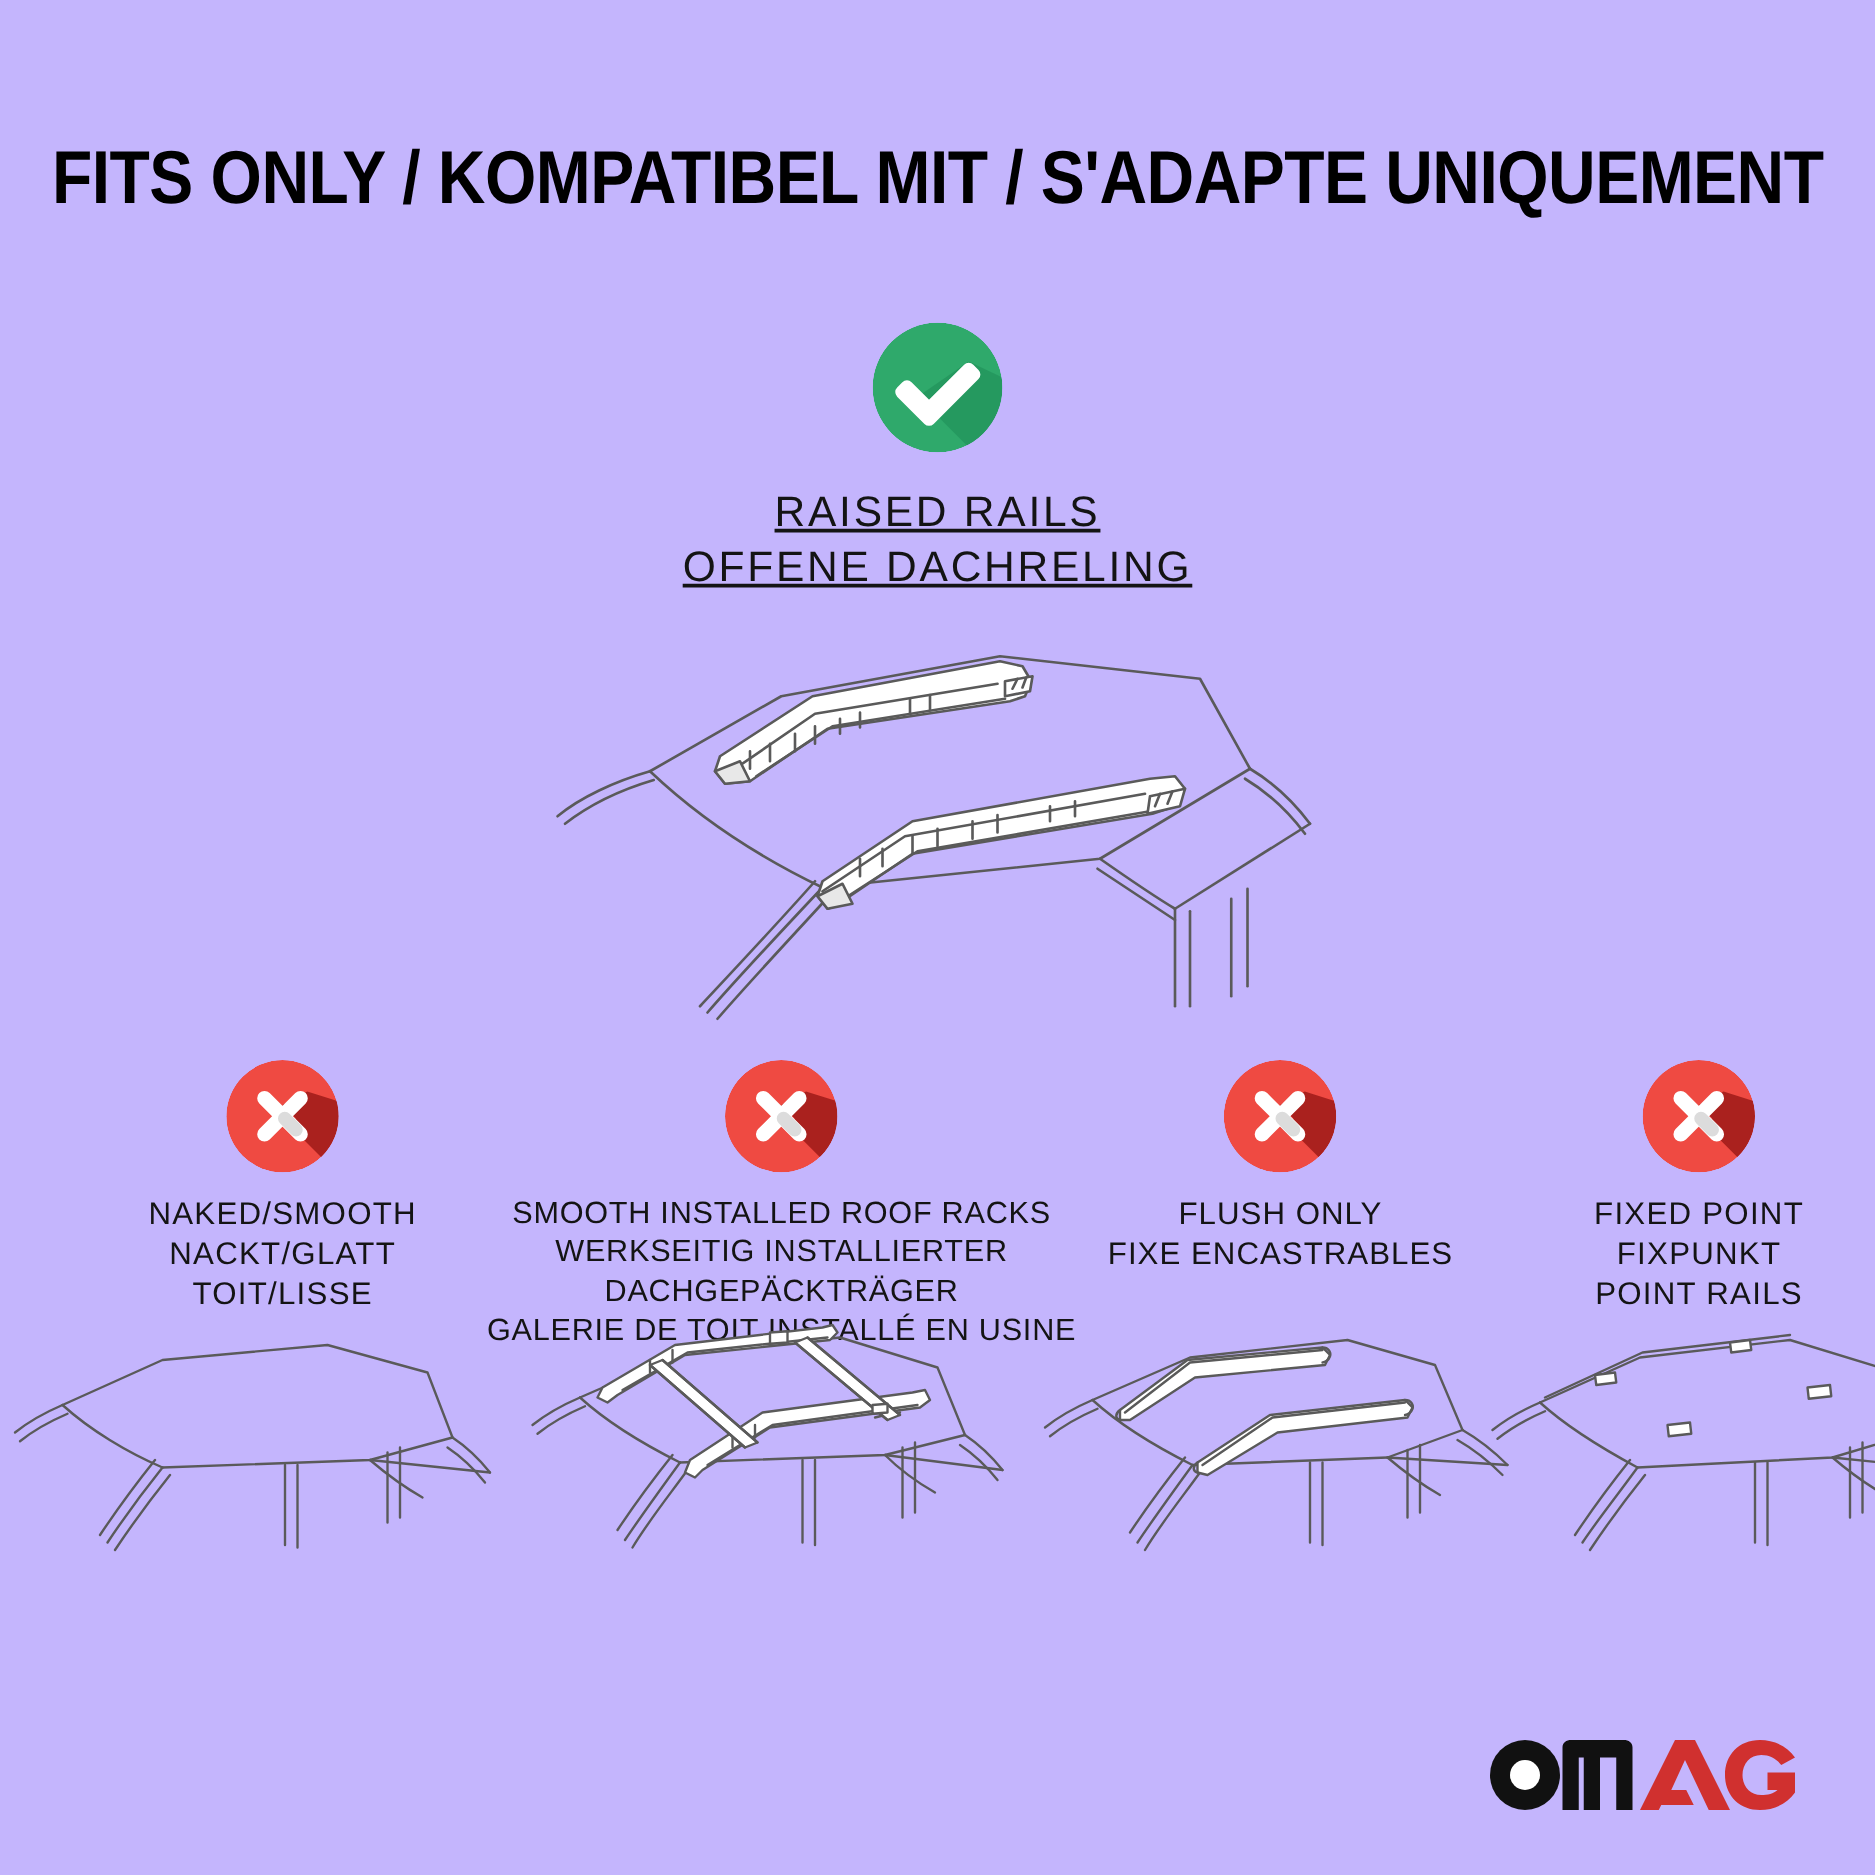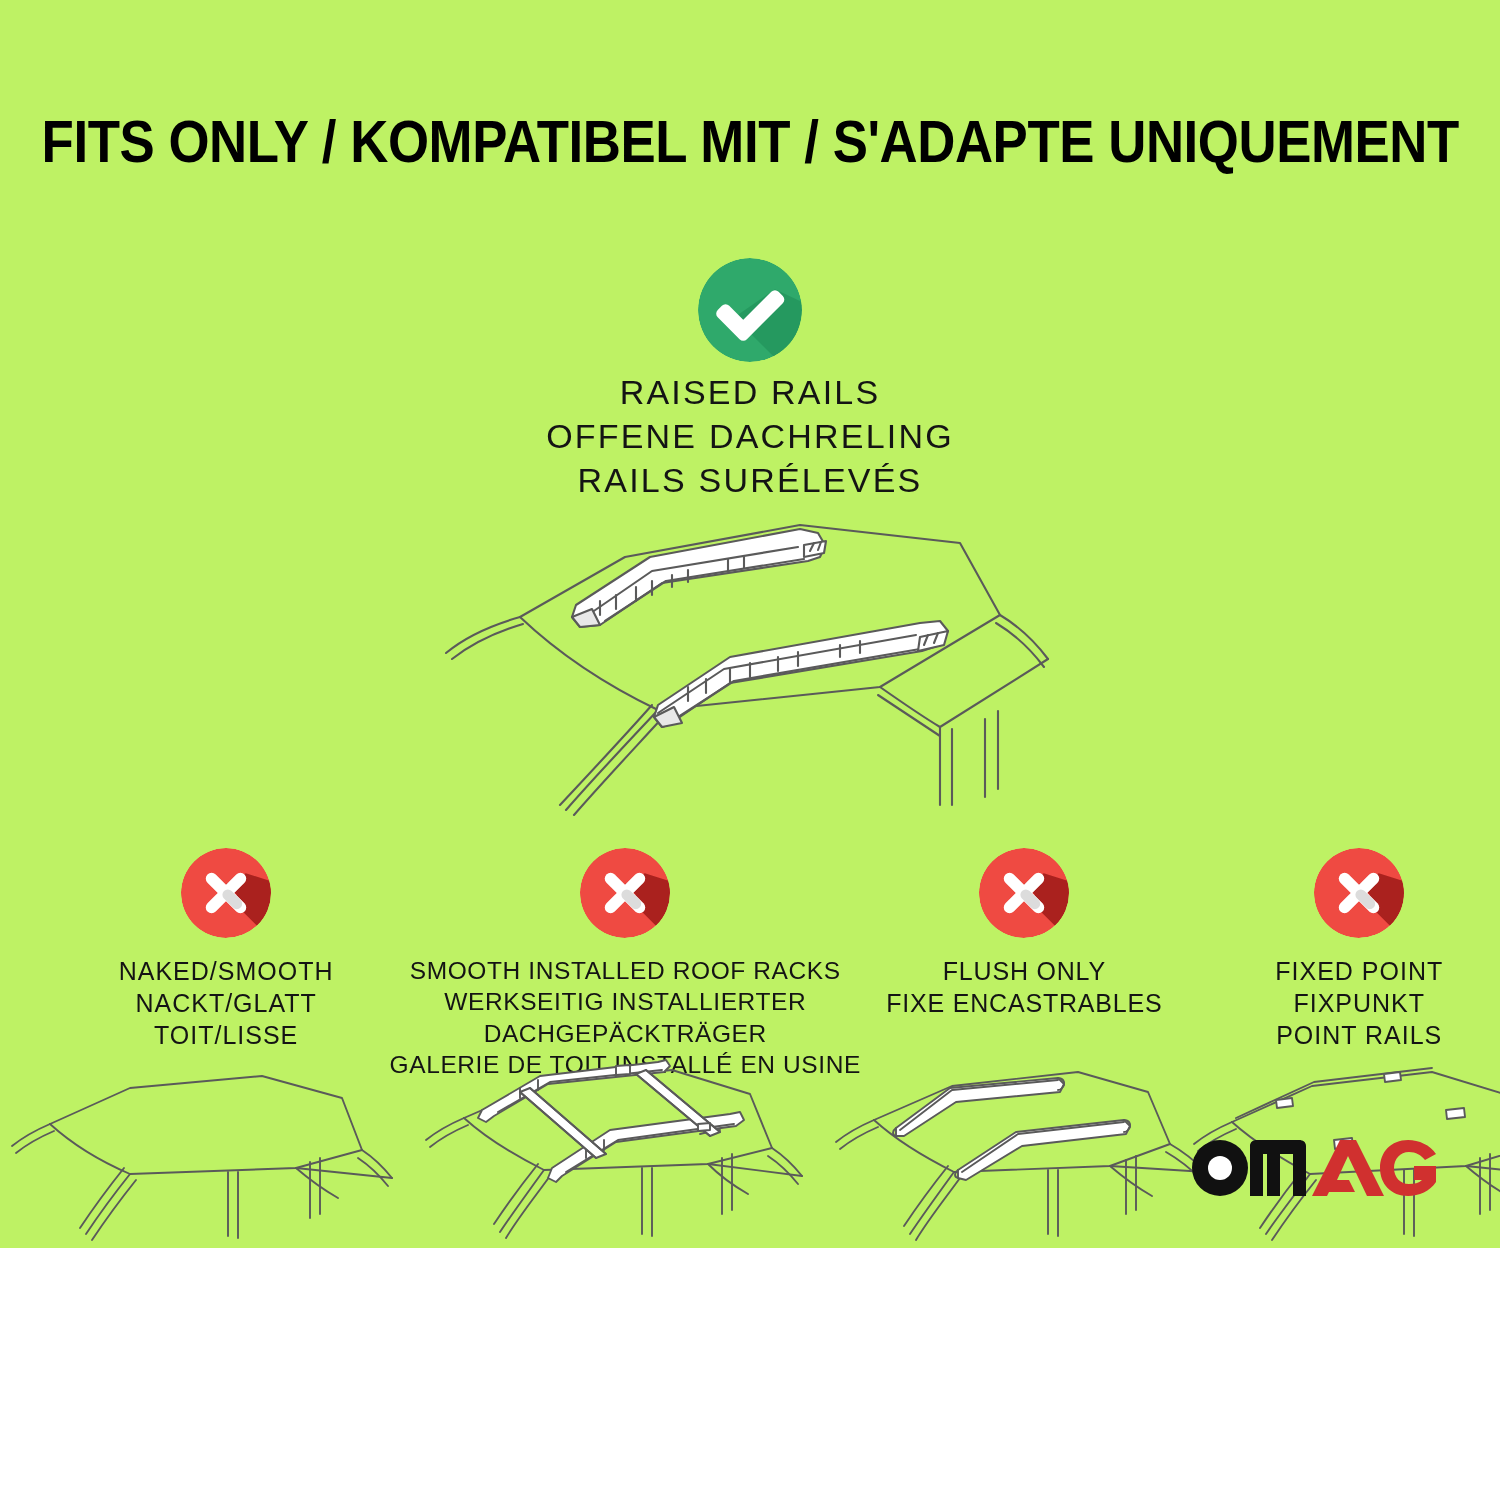--- a/index.html
+++ b/index.html
@@ -8,22 +8,22 @@
     padding: 0;
     background: #ffffff;
   }
   body {
     font-family: "Liberation Sans", sans-serif;
     -webkit-font-smoothing: antialiased;
   }
   #page {
     position: relative;
     width: 1500px;
-    height: 1248px;
-    background: #bef264;
+    height: 1500px;
+    background: #c4b5fd;
     overflow: hidden;
   }
 
   
   .header {
     position: absolute;
     left: 0;
     top: 96px;
     width: 1500px;
     height: 90px;
@@ -63,27 +63,28 @@
     width: 1500px;
     display: flex;
     flex-direction: column;
     align-items: center;
   }
   .badge-ok {
     width: 104px;
     height: 104px;
   }
   .ok-labels {
-    margin-top: 8px;
+    margin-top: 26px;
     text-align: center;
     color: #141414;
     font-size: 34px;
     line-height: 1.30;
     letter-spacing: 2.2px;
     font-weight: 400;
+    text-decoration: underline;
   }
 
   
   .main-illus {
     position: absolute;
     left: 400px;
     top: 505px;
     width: 700px;
     height: 330px;
   }
@@ -173,21 +174,20 @@
           <path d="M35 57 L45 67 L110 132 L110 47 L74 30 Z" fill="#1E8D55" opacity="0.55"></path>
 
           <path d="M26.5 49.5 L22.5 53.5 L43.5 74.5 L78 40 L74 36 L43.5 66.5 Z" fill="#ffffff" stroke="#ffffff" stroke-width="10" stroke-linejoin="round" stroke-linecap="round"></path>
         </g>
       </svg>
     </div>
 
     <div class="ok-labels">
       <div>RAISED RAILS</div>
       <div>OFFENE DACHRELING</div>
-      <div>RAILS SURÉLEVÉS</div>
     </div>
   </div>
 
   <div class="main-illus">
     <svg viewBox="0 0 700 330" xmlns="http://www.w3.org/2000/svg" fill="none" stroke="#5A5A5A" stroke-width="2.1" stroke-linecap="round" stroke-linejoin="round">
 
       <path d="M120 112 L225 52 L400 20 L560 38 L600 110"></path>
       <path d="M120 112 C160 150 210 182 258 205"></path>
       <path d="M258 205 L480 182 L600 110"></path>
 

